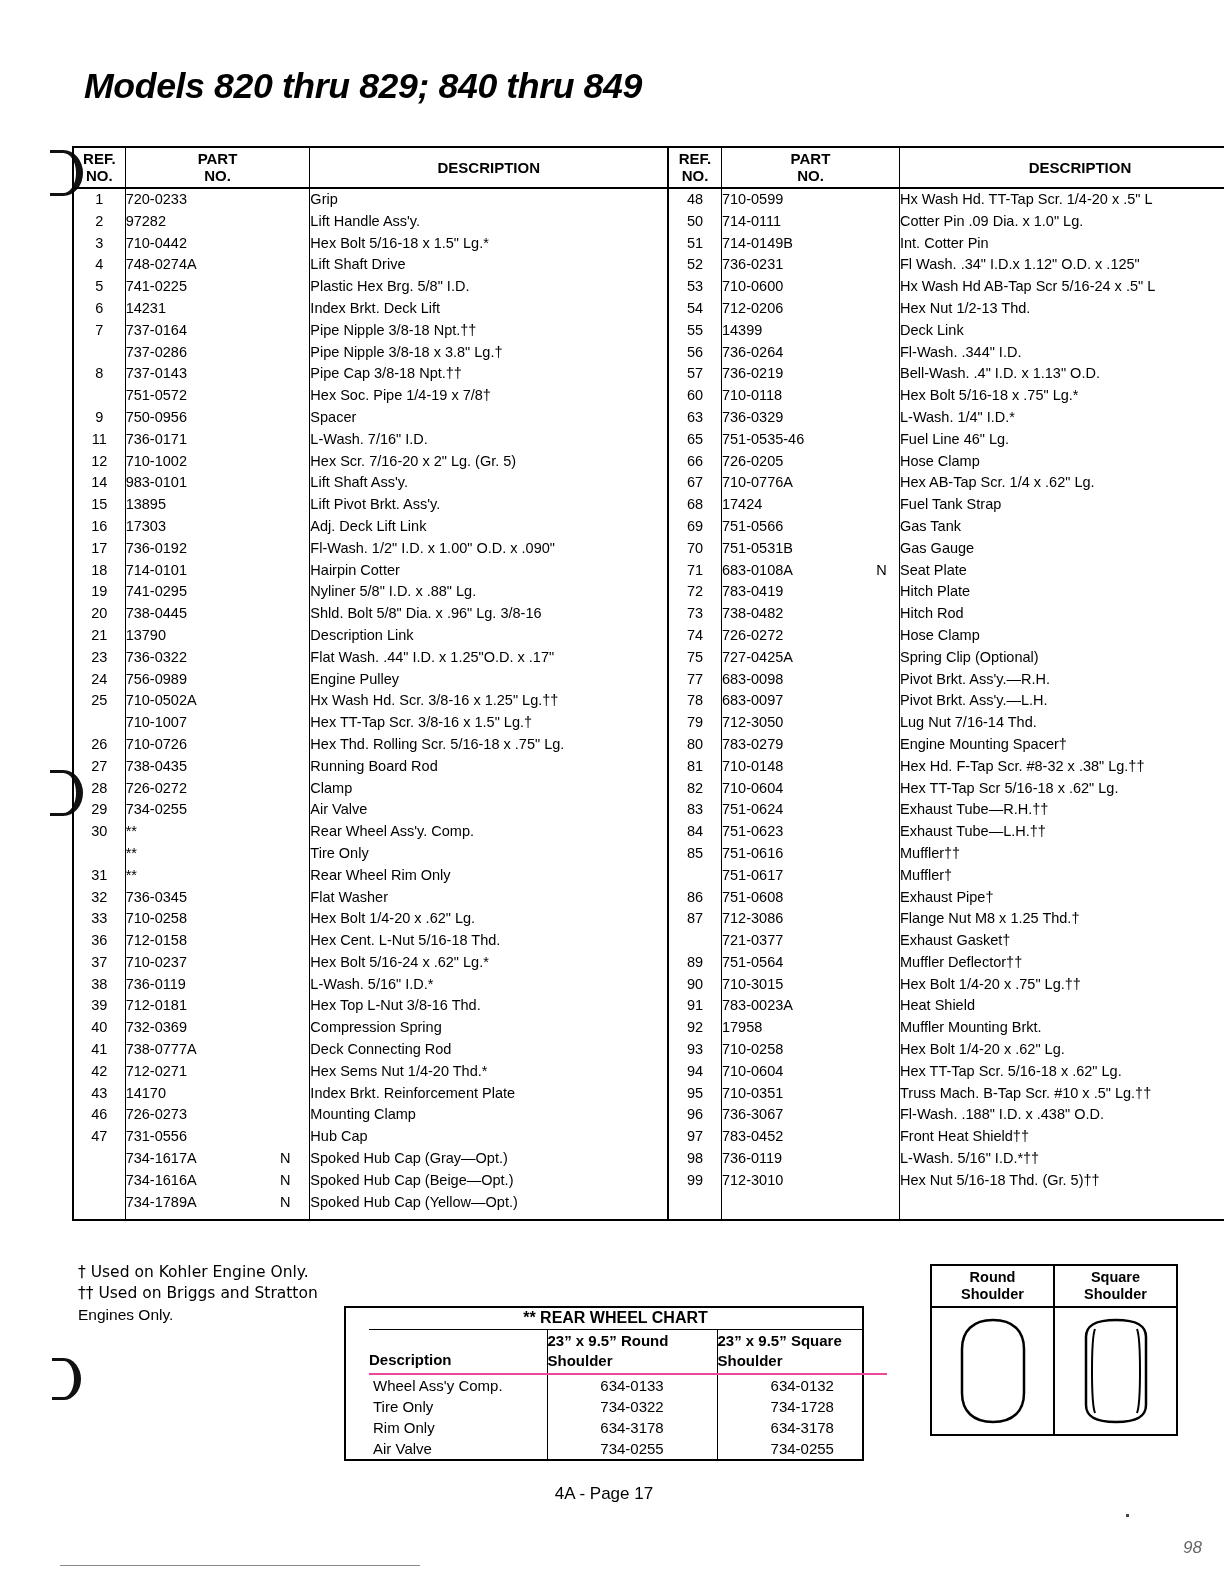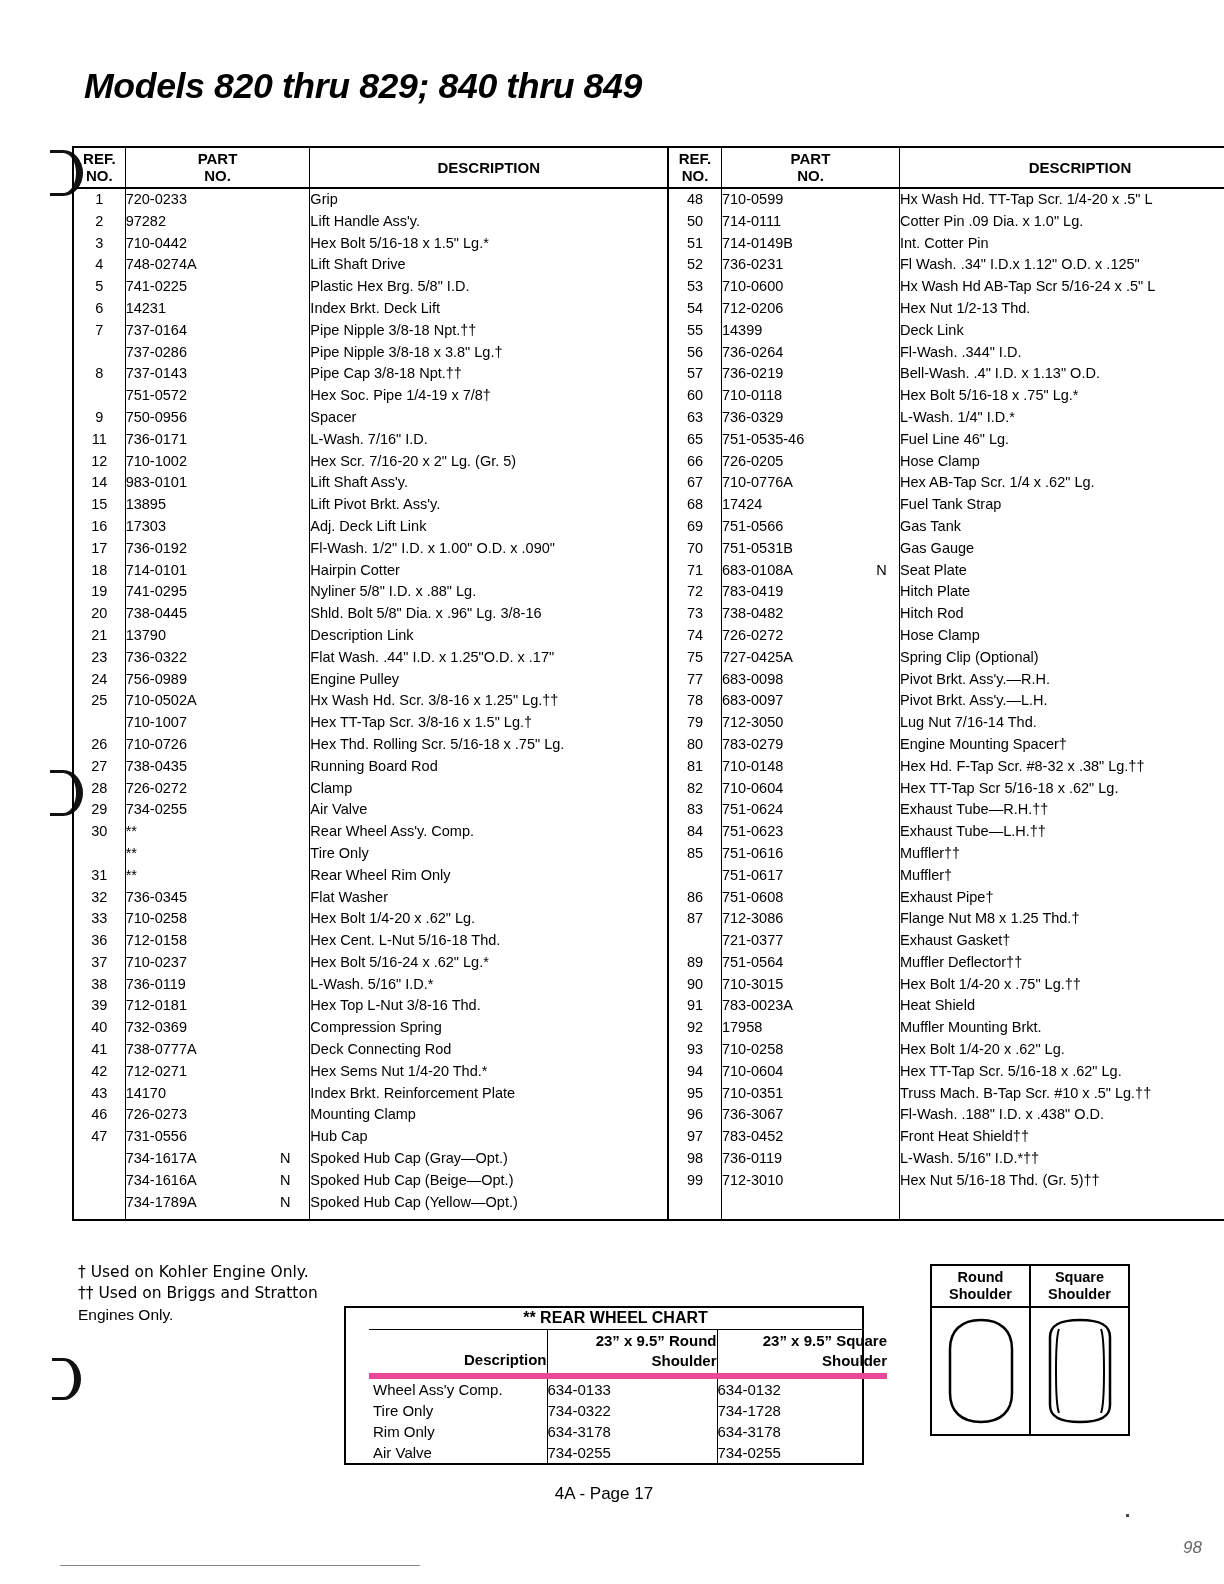--- a/index.html
+++ b/index.html
@@ -134,41 +134,41 @@
   }
   #wheel-title {
     text-align: center;
     font-weight: bold;
     font-size: 16px;
     border-bottom: 1px solid #000;
     padding: 1px 0 2px 0;
   }
   table.wheel thead th {
     font-weight: bold;
-    text-align: right;
-    border-bottom: 6px solid #ec4899;
+    text-align: left;
+    border-bottom: 2px solid #ec4899;
     padding: 1px 0 2px 0;
     line-height: 20px;
     margin-top: 7px;
   }
   table.wheel thead th.desc-h { vertical-align: bottom; padding-bottom: 3px; }
   table.wheel td.wdesc { text-align: left; padding-left: 4px; }
-  table.wheel td.wval  { text-align: left; }
+  table.wheel td.wval  { text-align: center; }
   .wv-1 { border-right: 1px solid #000; }
   .wv-2 { border-right: 1px solid #000; }
   col.wc-desc { width: 178px; }
   col.wc-v1   { width: 170px; }
   col.wc-v2   { width: 170px; }
 
   
   #shoulder-box {
     position: absolute;
     left: 930px;
     top: 1264px;
-    width: 200px;
+    width: 248px;
     height: 172px;
     border: 2px solid #000;
     box-sizing: border-box;
     display: flex;
   }
   .shoulder-cell {
     flex: 1;
     display: flex;
     flex-direction: column;
     align-items: center;

